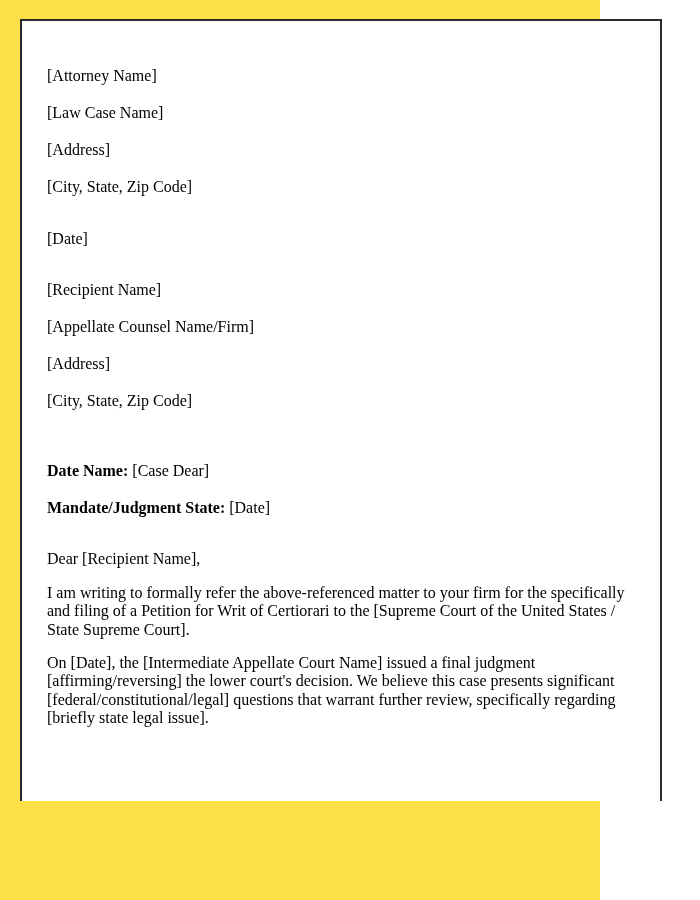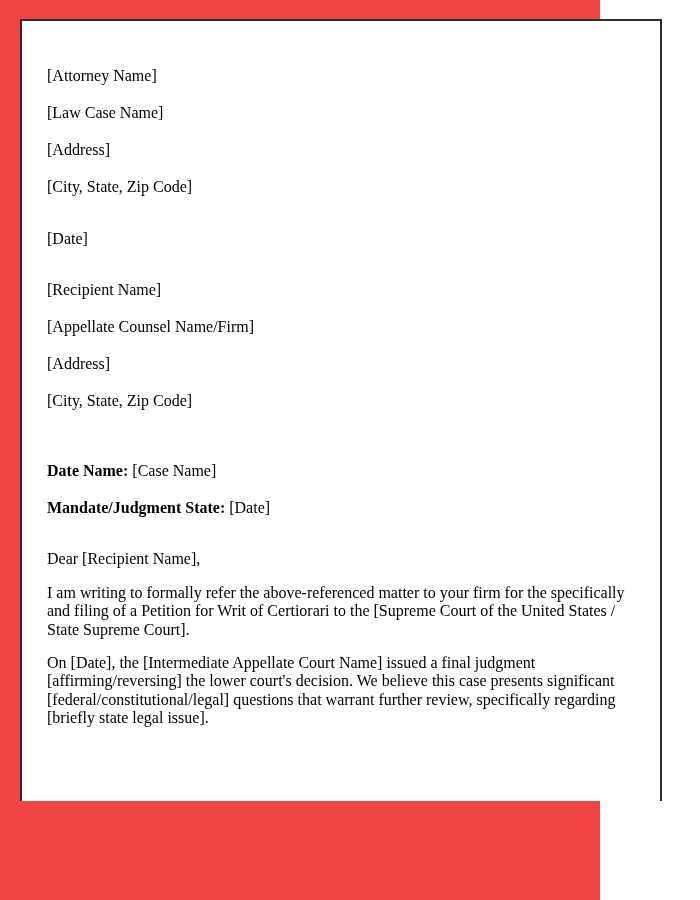--- a/index.html
+++ b/index.html
@@ -7,21 +7,21 @@
     padding: 0;
     background: #ffffff;
     width: 700px;
     height: 900px;
     overflow: hidden;
   }
   .canvas {
     position: relative;
     width: 600px;
     height: 900px;
-    background: #ef4444;
+    background: #fde047;
     font-family: "Liberation Serif", "DejaVu Serif", serif;
     font-size: 16px;
     line-height: 1.15;
     color: #000000;
   }
   .letter-frame {
     position: absolute;
     left: 20px;
     top: 19px;
     width: 642px;
@@ -56,21 +56,21 @@
     <div class="para">[Date]</div>
 
     <div class="para">
       <div class="line">[Recipient Name]</div>
       <div class="line">[Appellate Counsel Name/Firm]</div>
       <div class="line">[Address]</div>
       <div class="line">[City, State, Zip Code]</div>
     </div>
 
     <div class="para">
-      <div class="line"><span class="bold">Date Name:</span><span> [Case Name]</span></div>
+      <div class="line"><span class="bold">Date Name:</span><span> [Case Dear]</span></div>
       <div class="line"><span class="bold">Mandate/Judgment State:</span><span> [Date]</span></div>
     </div>
 
     <div class="para">Dear [Recipient Name],</div>
 
     <div class="para">I am writing to formally refer the above-referenced matter to your firm for the specifically
 and filing of a Petition for Writ of Certiorari to the [Supreme Court of the United States /
 State Supreme Court].</div>
 
     <div class="para">On [Date], the [Intermediate Appellate Court Name] issued a final judgment

